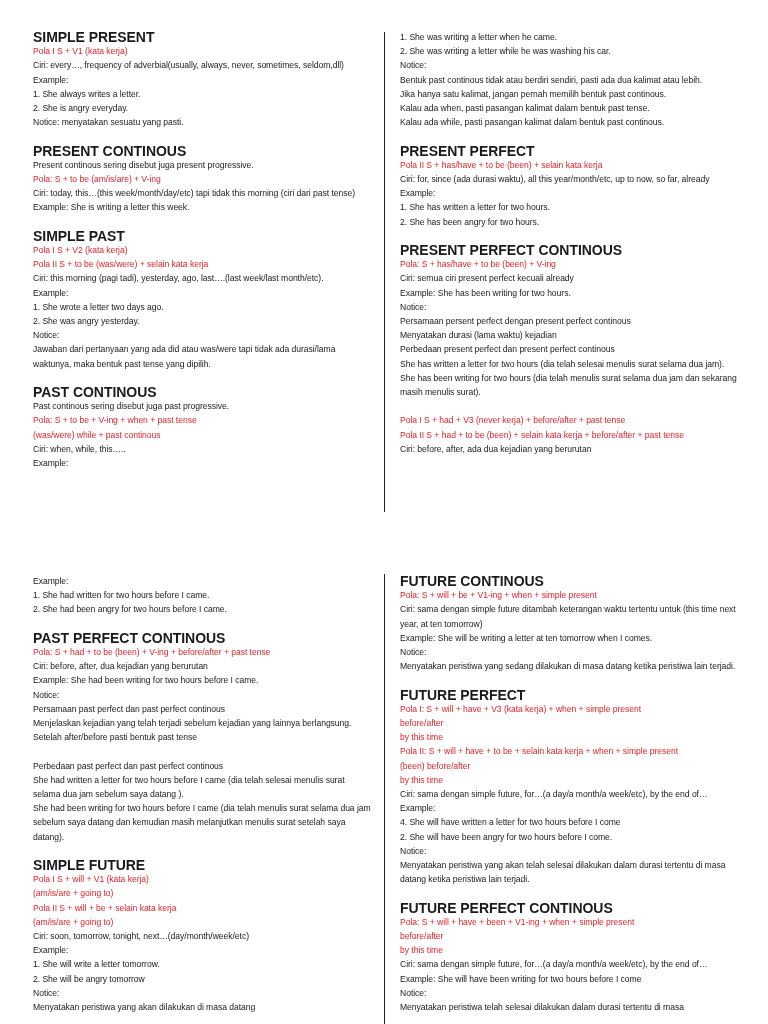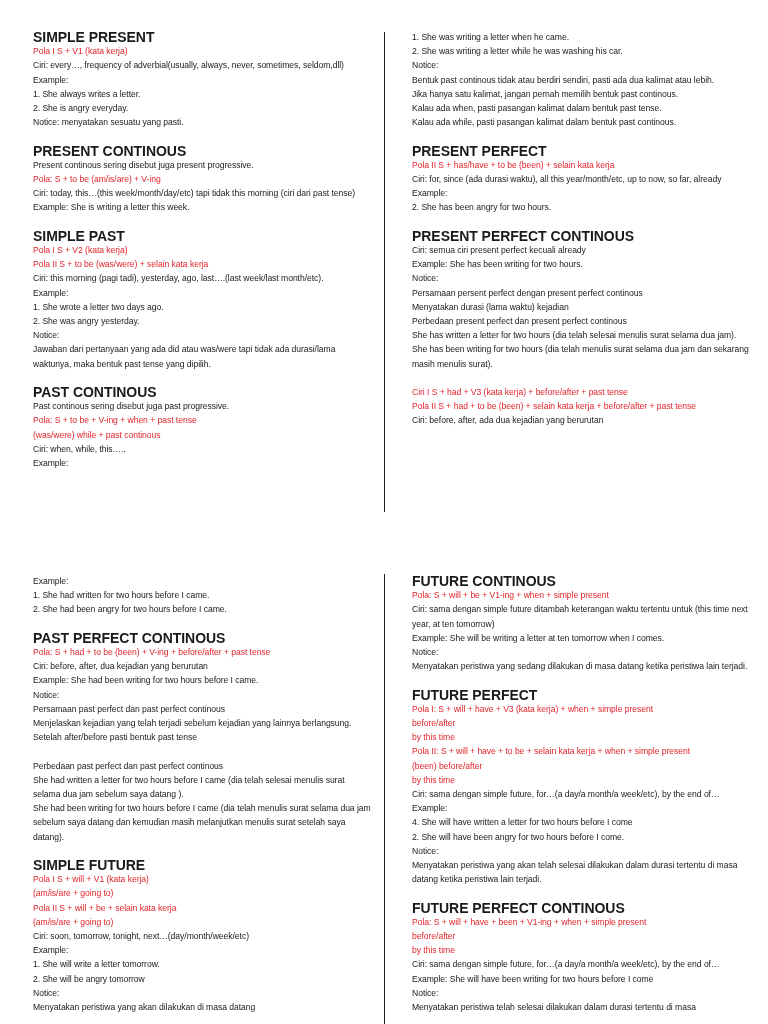--- a/index.html
+++ b/index.html
@@ -13,21 +13,21 @@
     }
     .page.top { top: 0; }
     .page.bottom { top: 512px; }
     .col {
       position: absolute;
       font-size: 8.6px;
       line-height: 14.2px;
       letter-spacing: -0.05px;
     }
     .col.left { left: 33px; width: 340px; }
-    .col.right { left: 412px; width: 345px; }
+    .col.right { left: 400px; width: 345px; }
     .page.top .col { top: 30px; }
     .page.bottom .col { top: 62px; }
     .divider {
       position: absolute; left: 384px; width: 1px; background: #222;
     }
     .page.top .divider { top: 32px; height: 484px; }
     .page.bottom .divider { top: 62px; height: 450px; }
     .line { display: block; white-space: normal; }
     .line.red { color: #e0242b; }
     .line.heading { font-weight: bold; font-size: 14px; }
@@ -76,33 +76,35 @@
       <span class="line">Notice:</span>
       <span class="line">Bentuk past continous tidak atau berdiri sendiri, pasti ada dua kalimat atau lebih.</span>
       <span class="line">Jika hanya satu kalimat, jangan pernah memilih bentuk past continous.</span>
       <span class="line">Kalau ada when, pasti pasangan kalimat dalam bentuk past tense.</span>
       <span class="line">Kalau ada while, pasti pasangan kalimat dalam bentuk past continous.</span>
       <span class="gap"></span>
       <span class="line heading">PRESENT PERFECT</span>
       <span class="line red">Pola II S + has/have + to be (been) + selain kata kerja</span>
       <span class="line">Ciri: for, since (ada durasi waktu), all this year/month/etc, up to now, so far, already</span>
       <span class="line">Example:</span>
+      <span class="line">1. She has written a letter for two hours.</span>
       <span class="line">2. She has been angry for two hours.</span>
       <span class="gap"></span>
       <span class="line heading">PRESENT PERFECT CONTINOUS</span>
+      <span class="line red">Pola: S + has/have + to be (been) + V-ing</span>
       <span class="line">Ciri: semua ciri present perfect kecuali already</span>
       <span class="line">Example: She has been writing for two hours.</span>
       <span class="line">Notice:</span>
       <span class="line">Persamaan persent perfect dengan present perfect continous</span>
       <span class="line">Menyatakan durasi (lama waktu) kejadian</span>
       <span class="line">Perbedaan present perfect dan present perfect continous</span>
       <span class="line">She has written a letter for two hours (dia telah selesai menulis surat selama dua jam).</span>
       <span class="line">She has been writing for two hours (dia telah menulis surat selama dua jam dan sekarang masih menulis surat).</span>
       <span class="gap"></span>
-      <span class="line red">Ciri I S + had + V3 (kata kerja) + before/after + past tense</span>
+      <span class="line red">Pola I S + had + V3 (never kerja) + before/after + past tense</span>
       <span class="line red">Pola II S + had + to be (been) + selain kata kerja + before/after + past tense</span>
       <span class="line">Ciri: before, after, ada dua kejadian yang berurutan</span>
     </div>
 </div>
 
 <div class="page bottom">
   <div class="col left">
       <span class="line">Example:</span>
       <span class="line">1. She had written for two hours before I came.</span>
       <span class="line">2. She had been angry for two hours before I came.</span>

